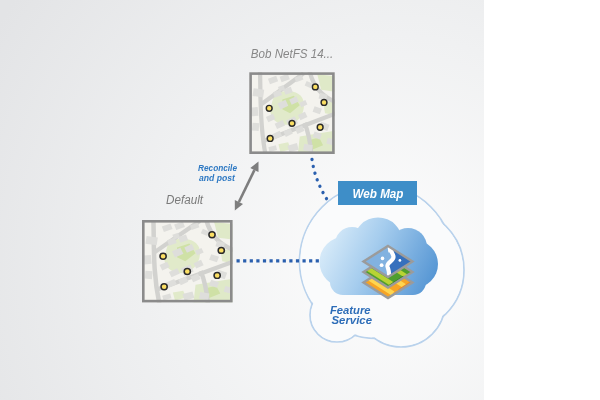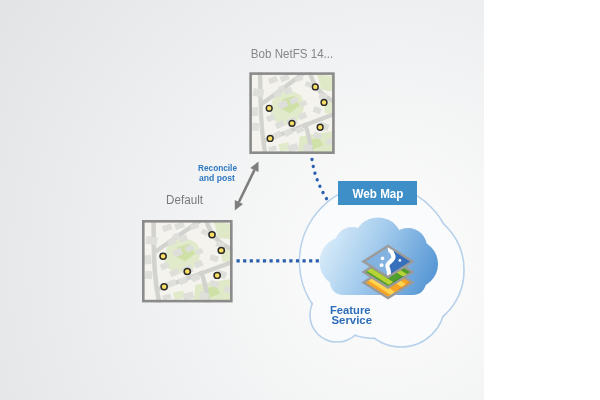--- a/index.html
+++ b/index.html
@@ -1,18 +1,18 @@
 <!DOCTYPE html>
 <html><head>
 <meta charset="utf-8">
 <style>
   html,body{margin:0;padding:0;}
   body{width:600px;height:400px;overflow:hidden;font-family:"Liberation Sans",sans-serif;}
   #stage{position:relative;width:484px;height:400px;
-    background:radial-gradient(circle 460px at 390px 265px,#fdfdfd 0%,#f0f1f2 50%,#e3e4e6 100%);}
+    background:radial-gradient(circle 460px at 390px 265px,#fdfdfd 0%,#f0f1f2 50%,#e3e4e6 100%);font-style:italic;}
 </style>
 </head>
 <body>
 <div id="stage">
 <svg width="600" height="400" viewBox="0 0 600 400">
   <defs>
     <linearGradient id="cloudg" gradientUnits="userSpaceOnUse" x1="322" y1="234" x2="440" y2="290">
       <stop offset="0" stop-color="#ddeefa"></stop>
       <stop offset="0.4" stop-color="#a6cdee"></stop>
       <stop offset="1" stop-color="#4a8ed0"></stop>

